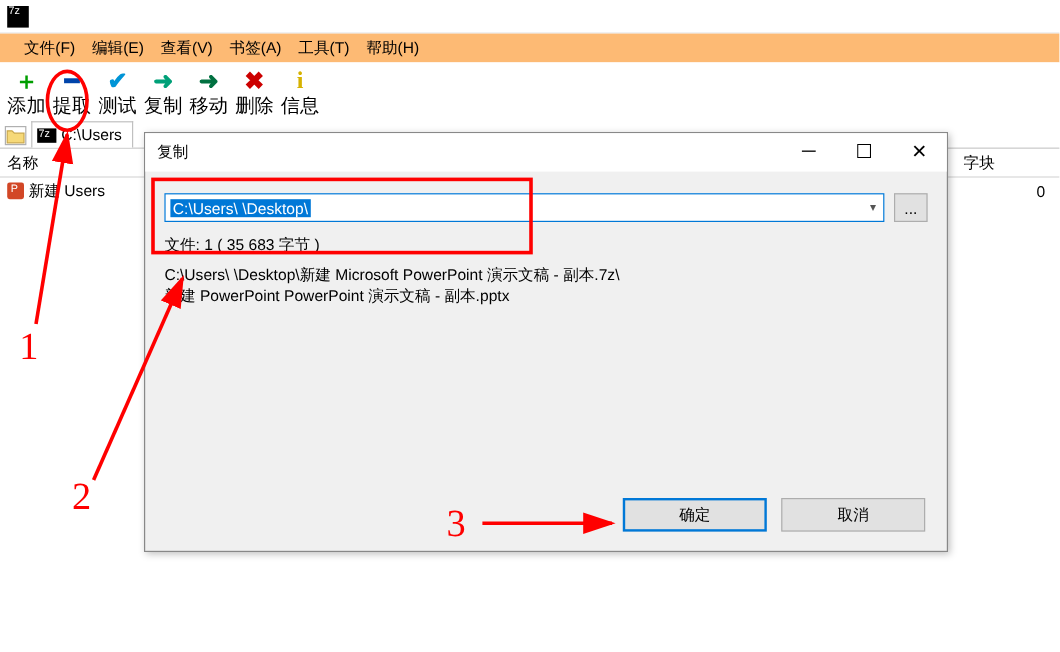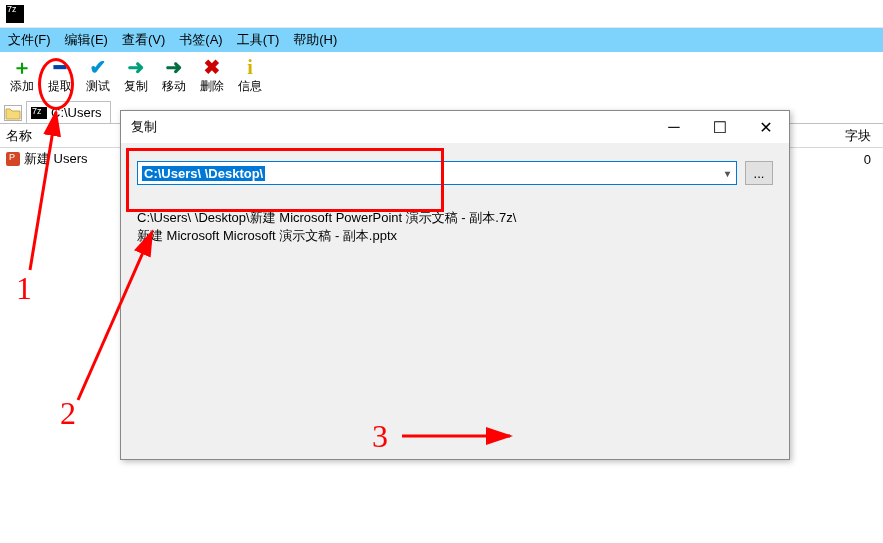--- a/index.html
+++ b/index.html
@@ -1,47 +1,47 @@
 <!DOCTYPE html>
 <html><head>
 <meta charset="utf-8">
 <style>
   * { box-sizing: border-box; font-family: "Microsoft YaHei", "Segoe UI", sans-serif; font-size: 13px; }
   body { margin: 0; width: 883px; height: 543px; background: #fff; position: relative; overflow: hidden; }
   .titlebar { height: 28px; display: flex; align-items: center; padding: 0 6px; background: #fff; border-bottom: 1px solid #e6e6e6; }
   .titlebar .app-icon { width: 18px; height: 18px; margin-right: 6px; }
-  .menubar { height: 24px; display: flex; align-items: center; gap: 14px; padding: 0 8px; background: #7dd3fc; }
+  .menubar { height: 24px; display: flex; align-items: center; gap: 14px; padding: 0 20px; background: #fdba74; }
   .menubar span { cursor: default; }
   .toolbar { height: 48px; display: flex; align-items: flex-start; padding: 4px 4px 0; background: #fff; gap: 2px; }
   .toolbtn { width: 36px; display: flex; flex-direction: column; align-items: center; cursor: pointer; }
   .toolbtn .glyph { width: 22px; height: 22px; display: flex; align-items: center; justify-content: center; font-size: 20px; font-weight: bold; }
-  .toolbtn .lbl { font-size: 12px; }
+  .toolbtn .lbl { font-size: 16px; }
 
   .tabbar { height: 24px; display: flex; align-items: flex-end; padding-left: 4px; background: #fff; border-bottom: 1px solid #c0c0c0; }
   .tab { height: 22px; display: flex; align-items: center; padding: 0 8px 0 4px; border: 1px solid #c0c0c0; border-bottom: none; background: #fff; }
   .tab .icon-7z { width: 16px; height:12px; margin-right:4px; }
 
   .listhdr { height: 24px; display: flex; align-items: center; border-bottom: 1px solid #d8d8d8; background: #fff; }
   .listhdr .col-name { flex: 1; padding-left: 6px; }
-  .listhdr .col-size { width: 80px; text-align: right; padding-right: 12px; }
+  .listhdr .col-size { width: 80px; text-align: left; padding-right: 24px; }
   .listrow { height: 22px; display: flex; align-items: center; }
   .listrow .col-name { flex: 1; padding-left: 6px; display:flex; align-items:center; gap:4px;}
   .listrow .col-size { width: 80px; text-align: right; padding-right: 12px; }
   .ppt-icon { width:14px; height:14px; background:#d24726; border-radius:2px; position:relative; }
   .ppt-icon::after{content:"P"; color:#fff; font-size:9px; position:absolute; left:3px; top:0;}
 
   
   .dialog { position: absolute; left: 120px; top: 110px; width: 670px; height: 350px;
             border: 1px solid #888; background: #f0f0f0; box-shadow: 2px 2px 6px rgba(0,0,0,0.25); }
   .dlg-title { height: 32px; display: flex; align-items: center; padding-left: 10px; background: #fff; }
   .dlg-title .spacer { flex: 1; }
   .dlg-ctrl { width: 46px; height: 32px; display: flex; align-items:center; justify-content:center; font-size:16px; }
   .dlg-body { padding: 14px 16px 0; }
   .row-dest { display:flex; align-items:center; gap:8px; margin-top:4px;}
-  .dest-input { flex:1; height:24px; border:1px solid #0078d7; background:#fff; padding:0 4px; display:flex; align-items:center; position:relative;font-weight:bold;}
+  .dest-input { flex:1; height:24px; border:1px solid #0078d7; background:#fff; padding:0 4px; display:flex; align-items:center; position:relative;}
   .dest-input .sel-user{ background:#0078d7; color:#fff; padding:0 2px; }
   .dest-input .chev { position:absolute; right:6px; color:#555; font-size:10px;}
   .browse-btn { width:28px; height:24px; border:1px solid #adadad; background:#e1e1e1; display:flex; align-items:center; justify-content:center;}
   .dlg-p { margin:10px 0 0; color:#000; }
   .dlg-btns { position:absolute; bottom:16px; right:18px; display:flex; gap:12px;}
   .btn { width:120px; height:28px; border:1px solid #adadad; background:#e1e1e1; display:flex; align-items:center; justify-content:center;}
   .btn.primary { border:2px solid #0078d7; }
 
   
   .anno-circle { position:absolute; left:38px; top:58px; width:36px; height:52px; border:3px solid #ff0000; border-radius:50%; pointer-events:none; }
@@ -134,22 +134,27 @@
     <span class="dlg-ctrl">✕</span>
   </div>
   <div class="dlg-body">
     <div class="row-dest">
       <div class="dest-input">
         <span class="sel-user"><span>C:\Users\</span><span>            </span><span>\Desktop\</span></span>
         <span class="chev">▾</span>
       </div>
       <div class="browse-btn">...</div>
     </div>
-    <p class="dlg-p" style="margin-top:24px">C:\Users\             \Desktop\新建 Microsoft PowerPoint 演示文稿 - 副本.7z\</p>
-    <p class="dlg-p" style="margin-top:0">新建 Microsoft Microsoft 演示文稿 - 副本.pptx</p>
+    <p class="dlg-p">文件: 1    ( 35 683 字节 )</p>
+    <p class="dlg-p" style="margin-top:7px">C:\Users\             \Desktop\新建 Microsoft PowerPoint 演示文稿 - 副本.7z\</p>
+    <p class="dlg-p" style="margin-top:0">新建 PowerPoint PowerPoint 演示文稿 - 副本.pptx</p>
+  </div>
+  <div class="dlg-btns">
+    <div class="btn primary">确定</div>
+    <div class="btn">取消</div>
   </div>
 </div>
 
 <div class="anno-circle"></div>
 <div class="anno-rect"></div>
 
 <svg class="arrow" style="left:20px;top:100px" width="60" height="180">
   <defs>
       <marker id="ah1" markerWidth="10" markerHeight="10" refX="8" refY="3" orient="auto">
         <path d="M0,0 L9,3 L0,6 z" fill="#ff0000"></path>

